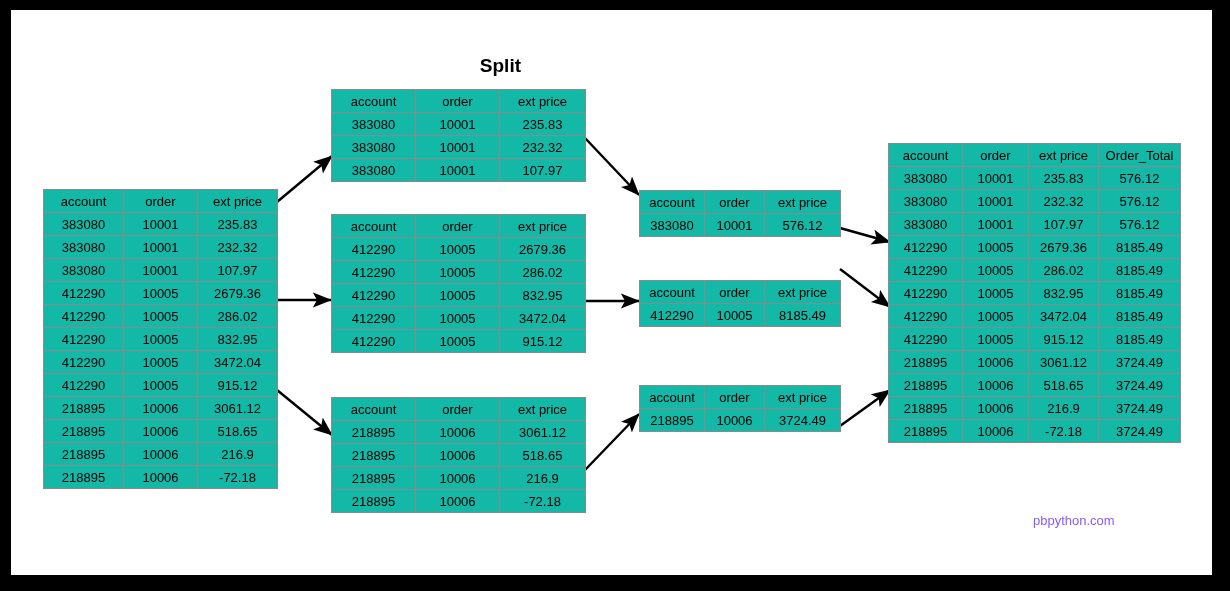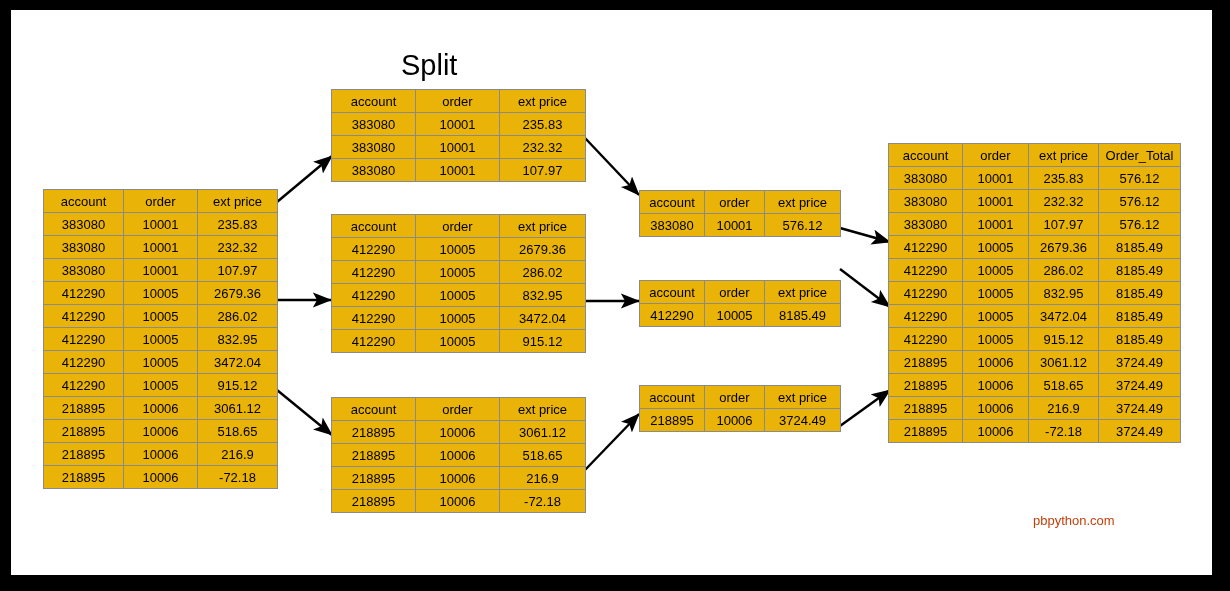--- a/index.html
+++ b/index.html
@@ -11,32 +11,32 @@
   }
   #canvas {
     position: absolute;
     left: 11px; top: 10px;
     width: 1201px; height: 565px;
     background: #ffffff;
   }
   
   .title {
     position: absolute;
-    font-size: 29px;
+    font-size: 19px;
     color: #000;
-    text-align: left;
+    text-align: right;
     line-height: 27px;
     white-space: pre;
-    font-weight: 400;
+    font-weight: 700;
   }
   
   .tbl {
     position: absolute;
     border-collapse: collapse;
-    background: #eab308;
+    background: #14b8a6;
     table-layout: fixed;
   }
   .tbl td {
     border: 1px solid #8a8a8a;
     text-align: center;
     font-size: 13px;
     color: #000;
     height: 23px;
     padding: 0 2px;
     white-space: nowrap;
@@ -45,21 +45,21 @@
   .tbl .hdr td { font-size: 13px; }
   
   #arrows {
     position: absolute; left: 0; top: 0;
     width: 1201px; height: 565px;
     pointer-events: none;
   }
   #credit {
     position: absolute;
     font-size: 13px;
-    color: #c2410c;
+    color: #8b5cf6;
   }
 </style>
 </head>
 <body>
 
 <div id="canvas">
 
   <svg id="arrows" viewBox="0 0 1201 565">
     <defs>
       <marker id="ah" markerWidth="9" markerHeight="9" refX="7.6" refY="3.2" orient="auto" markerUnits="strokeWidth">

